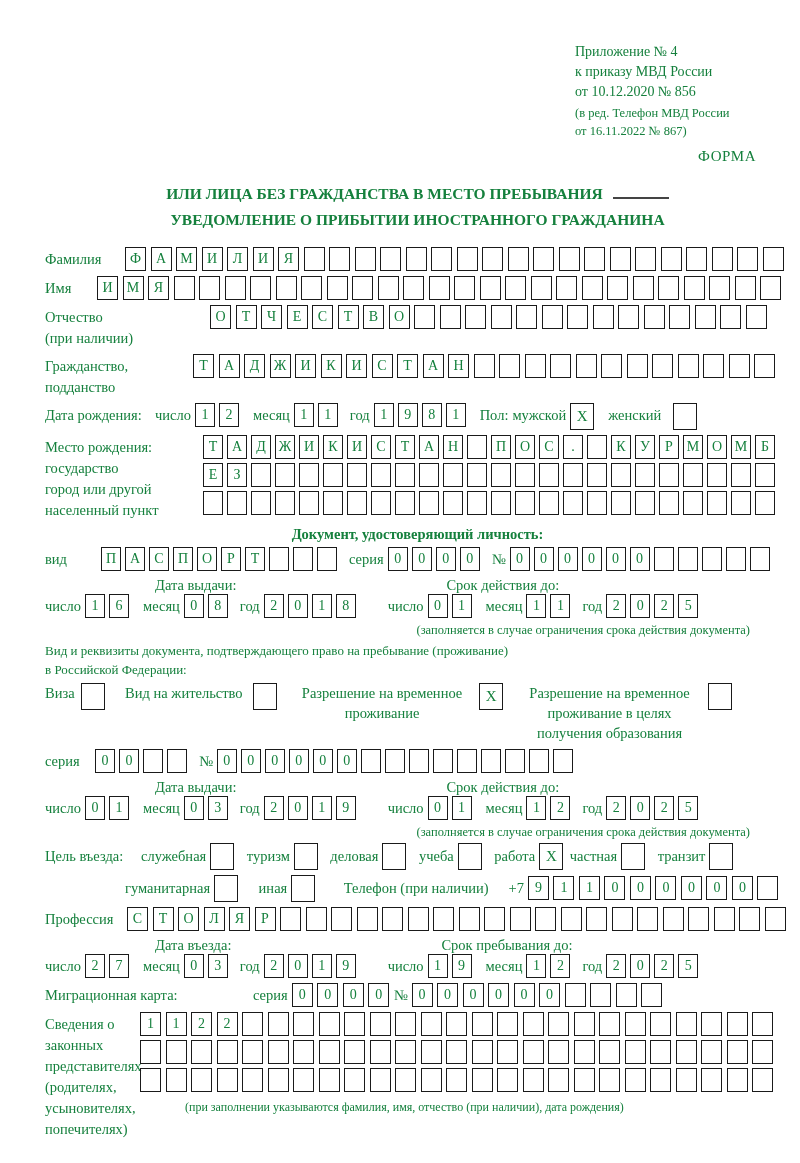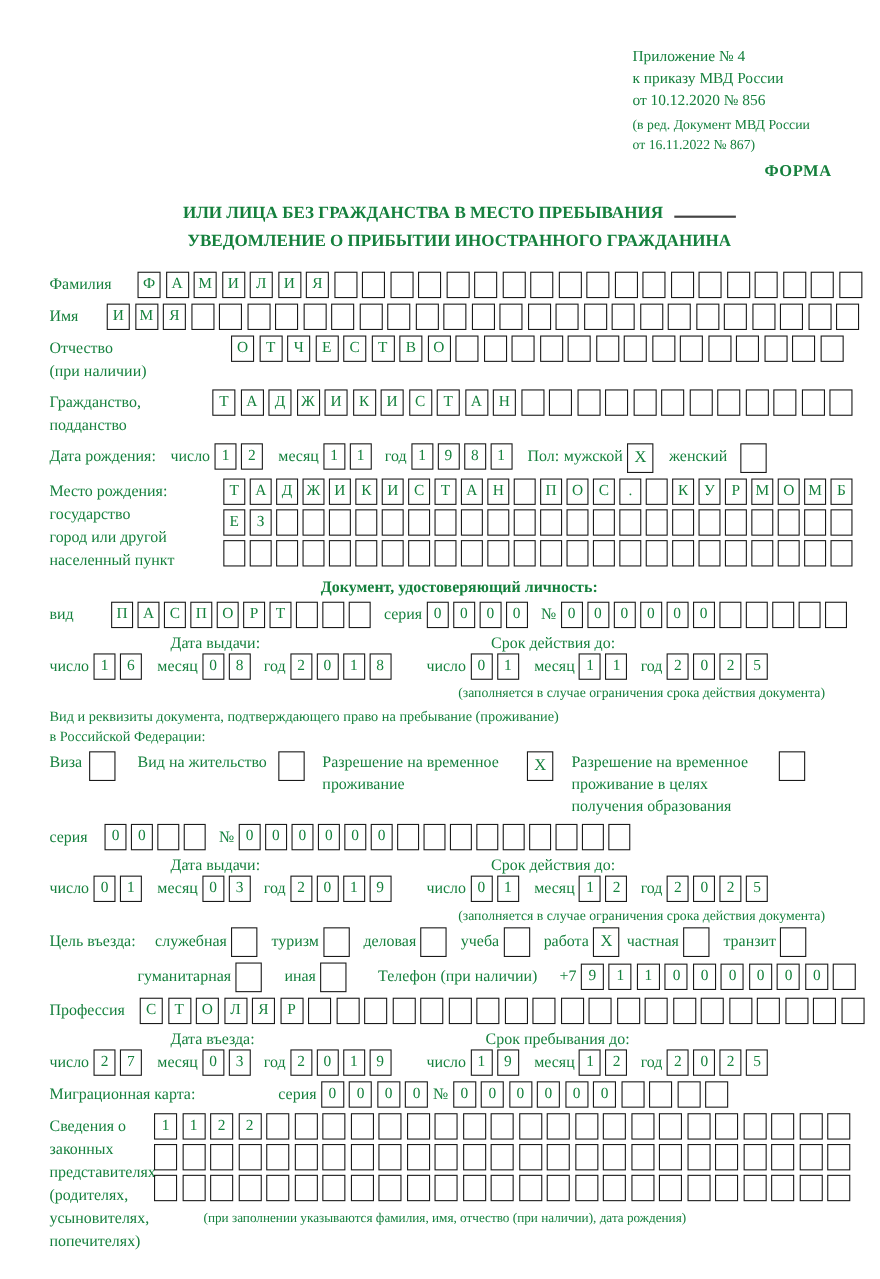--- a/index.html
+++ b/index.html
@@ -1,21 +1,21 @@
 <!DOCTYPE html>
 <html><head>
 <meta charset="utf-8">
 <style>
   html,body{margin:0;padding:0;background:#888;}
   .page{width:800px;height:1163px;background:#fff;position:relative;margin:0 auto;
         box-sizing:border-box;padding:42px 10px 0 45px;overflow:hidden;
         font-family:"Liberation Serif","DejaVu Serif",serif;color:#15803d;}
   .hdr{margin-left:530px;font-size:14px;line-height:20px;}
   .hdr-sub{margin-left:530px;font-size:12.5px;line-height:18px;margin-top:2px;}
-  .forma{margin-top:8px;text-align:right;padding-right:34px;font-weight:bold;font-size:15px;letter-spacing:.5px;}
+  .forma{margin-top:8px;text-align:right;padding-right:34px;font-weight:normal;font-size:15px;letter-spacing:.5px;}
   .title{margin-top:16px;text-align:center;font-weight:bold;font-size:15.5px;line-height:26px;}
   .uline{display:inline-block;width:56px;height:14px;border-bottom:2px solid #444;margin-left:10px;}
   .sect{margin-top:20px;text-align:center;font-weight:bold;font-size:14px;}
   .frow{display:flex;align-items:flex-start;margin-bottom:5px;flex-wrap:nowrap;}
   .mt14{margin-top:14px;}
   .flabel{flex:none;font-size:14.5px;line-height:21px;padding-top:2px;}
   .cells{display:flex;flex:none;flex-wrap:nowrap;}
   .cell{display:inline-flex;flex:none;align-items:center;justify-content:center;box-sizing:border-box;
         width:21px;height:24px;border:1.6px solid #1a1a1a;margin-right:4.5px;
         font-size:14px;line-height:1;}
@@ -24,40 +24,40 @@
   .stack .cells{margin-bottom:4px;}
   .dl{flex:none;font-size:14.5px;line-height:24px;margin-right:4px;}
   .dheads{display:flex;font-size:14.5px;height:18px;line-height:18px;}
   .dh1{margin-left:110px;}
   .dh2{margin-left:210px;}
   .noter{text-align:right;padding-right:40px;font-size:12.5px;line-height:14px;margin-bottom:4px;}
   .noteb{font-size:12px;line-height:15px;padding-left:45px;margin-top:8px;}
   .para{font-size:13px;line-height:19px;}
   .optrow{display:flex;align-items:flex-start;margin-top:4px;margin-bottom:6px;}
   .opt{display:flex;align-items:flex-start;}
-  .optlabel{font-size:14.5px;line-height:20px;}
+  .optlabel{font-size:14.5px;line-height:20px;text-align:center;}
   .purp .plabel{flex:none;font-size:14.5px;line-height:27px;margin-right:4px;}
   .purp .cells{margin-right:8px;}
   .w80{width:80px;}.w52{width:52px;}.w165{width:165px;}.w148{width:148px;}.w158{width:158px;}
   .w56{width:56px;}.w82{width:82px;}.w95{width:95px;}.w110{width:110px;}.w160{width:160px;}
   .ml8{margin-left:8px;}.ml10{margin-left:10px;}.ml12{margin-left:12px;}.ml16{margin-left:16px;}
   .ml28{margin-left:28px;}.ml48{margin-left:48px;}
 </style>
 </head>
 <body>
 
 <div class="page">
 
   <div class="hdr">
     <div>Приложение № 4</div>
     <div>к приказу МВД России</div>
     <div>от 10.12.2020 № 856</div>
   </div>
   <div class="hdr-sub">
-    <div>(в ред. Документ МВД России</div>
+    <div>(в ред. Телефон МВД России</div>
     <div>от 16.11.2022 № 867)</div>
   </div>
   <div class="forma">ФОРМА</div>
 
   <div class="title">
     <div><span>ИЛИ ЛИЦА БЕЗ ГРАЖДАНСТВА В МЕСТО ПРЕБЫВАНИЯ</span><span class="uline"></span></div>
     <div>УВЕДОМЛЕНИЕ О ПРИБЫТИИ ИНОСТРАННОГО ГРАЖДАНИНА</div>
   </div>
 
 

